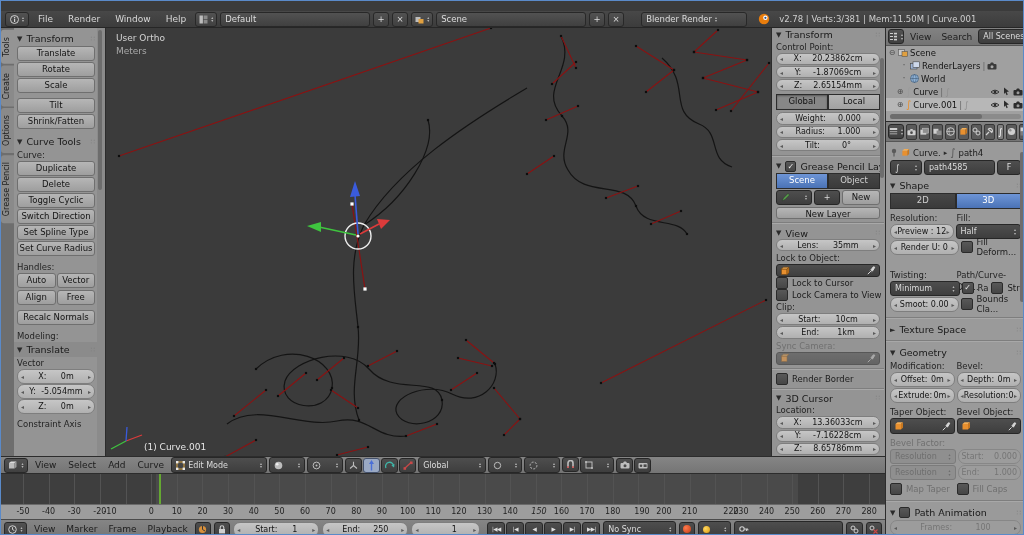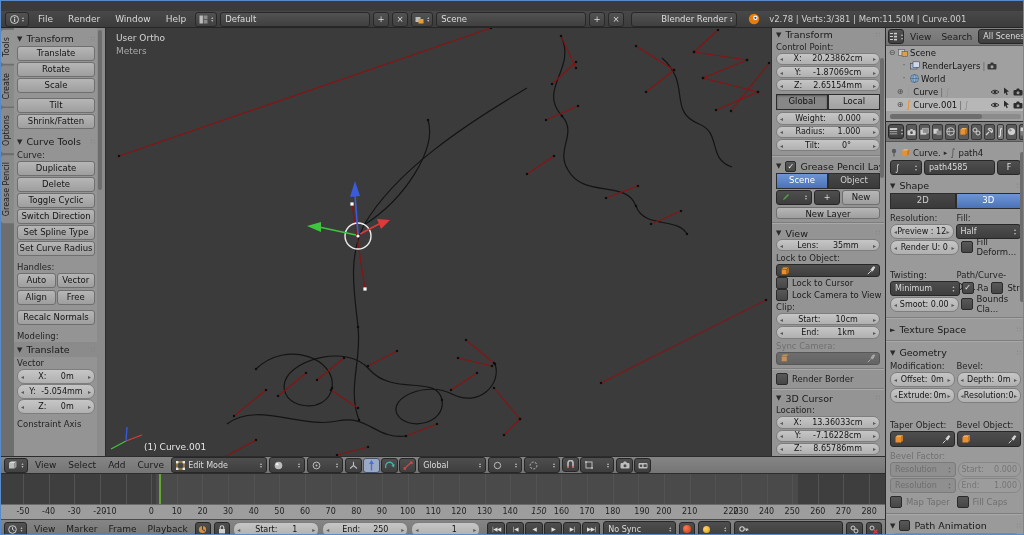--- a/index.html
+++ b/index.html
@@ -171,21 +171,21 @@
       <span class="ud">
           <span>▴</span>
           <span>▾</span>
         </span>
     </span>
     <span class="dwid" style="width:140px">
       <span>Scene</span>
     </span>
     <span class="dwid sqbtn">+</span>
     <span class="dwid sqbtn">×</span>
-    <span class="dwid" style="width:96px;margin-left:4px;justify-content:flex-end">
+    <span class="dwid" style="width:96px;margin-left:14px;justify-content:flex-start">
       <span>Blender Render</span>
       <span class="ud">
           <span>▴</span>
           <span>▾</span>
         </span>
     </span>
     <svg width="12" height="12" viewBox="0 0 12 12" style="margin-left:8px">
       <circle cx="6" cy="6" r="5.2" fill="#e87d0d"></circle>
         <circle cx="7.4" cy="4.8" r="2.2" fill="#fff"></circle>
         <circle cx="7.4" cy="4.8" r="1.1" fill="#2b4f8e"></circle>
@@ -869,21 +869,21 @@
           <span>0m</span>
             <span class="arr">▸</span>
         </div>
         <div class="pill">
           <span class="arr">◂</span>
             <span>Depth:</span>
           <span>0m</span>
             <span class="arr">▸</span>
         </div>
       </div>
-      <div class="halves" style="margin-bottom:16px">
+      <div class="halves" style="margin-bottom:3px">
         <div class="pill">
           <span class="arr">◂</span>
             <span>Extrude:</span>
           <span>0m</span>
             <span class="arr">▸</span>
         </div>
         <div class="pill">
           <span class="arr">◂</span>
             <span>Resolution:</span>
           <span>0</span>

